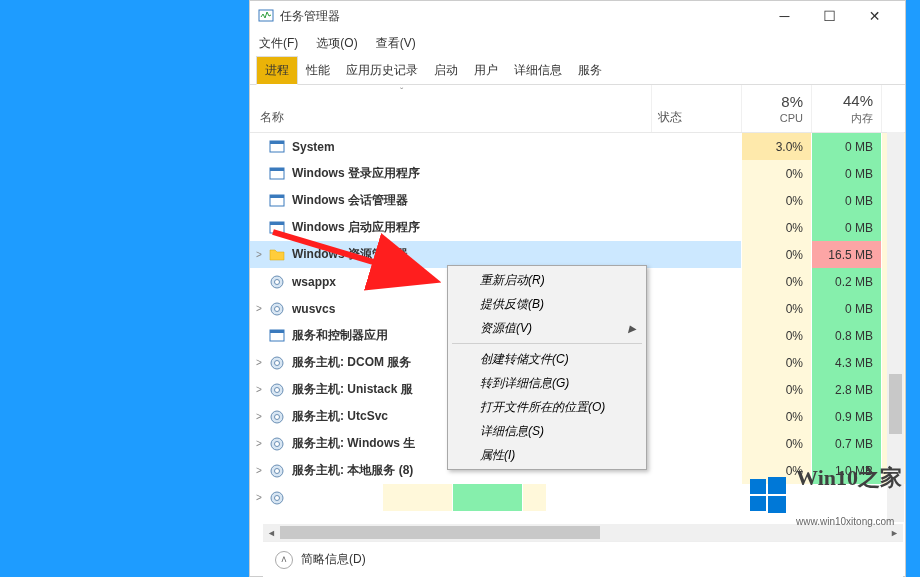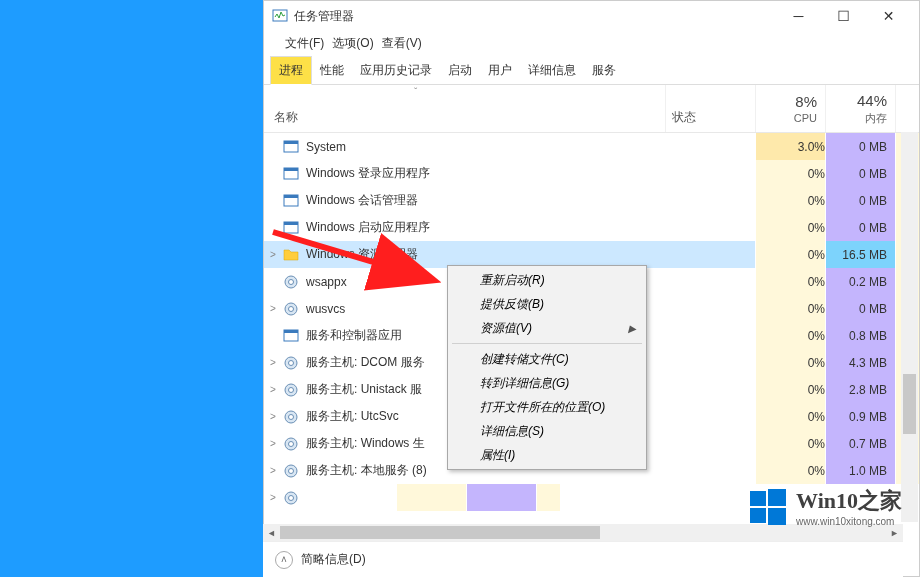--- a/index.html
+++ b/index.html
@@ -1,66 +1,66 @@
 <!DOCTYPE html>
 <html><head>
 <meta charset="utf-8">
 <style>
 * { margin: 0; padding: 0; box-sizing: border-box; font-family: "Microsoft YaHei", "Segoe UI", sans-serif; }
 body { width: 920px; height: 577px; background: #1E9CFF; position: relative; overflow: hidden; }
-.window { position: absolute; left: 263px; top: 0; width: 657px; height: 577px; background: #fff; border: 1px solid #ccc; display: flex; flex-direction: column; }
+.window { position: absolute; left: 249px; top: 0; width: 657px; height: 577px; background: #fff; border: 1px solid #ccc; display: flex; flex-direction: column; }
 .titlebar { height: 30px; display: flex; align-items: center; padding: 0 8px; font-size: 12px; }
 .titlebar .icon { width: 16px; height: 16px; margin-right: 6px; display: inline-flex; align-items: center; justify-content: center; }
 .titlebar .title { flex: 1; color: #333; }
 .win-controls { display: flex; }
 .win-controls div { width: 45px; height: 30px; display: flex; align-items: center; justify-content: center; font-size: 14px; color: #333; }
-.menubar { height: 24px; display: flex; align-items: center; padding: 0 17px; font-size: 12px; color: #333; }
+.menubar { height: 24px; display: flex; align-items: center; padding: 0 5px; font-size: 12px; color: #333; gap: 10px; }
 .menubar span { padding: 2px 4px; cursor: default; }
 .tabbar { height: 30px; display: flex; align-items: flex-end; padding: 0 6px; font-size: 12px; border-bottom: 1px solid #ddd; }
 .tabbar .tab { padding: 5px 8px; color: #333; cursor: default; }
-.tabbar .tab.active { background: #fde047; border: 1px solid #ddd; border-bottom: 1px solid #fff; margin-bottom: -1px; }
+.tabbar .tab.active { background: #eab308; border: 1px solid #ddd; border-bottom: 1px solid #fff; margin-bottom: -1px; }
 .columns-header { height: 48px; display: flex; border-bottom: 1px solid #e8e8e8; font-size: 12px; color: #555; position: relative; }
 .col-name { flex: 1; display: flex; align-items: flex-end; padding: 0 0 6px 10px; position: relative; }
 .col-sort { position: absolute; left: 150px; top: 2px; font-size: 10px; color: #888; }
 .col-status { width: 90px; display: flex; align-items: flex-end; padding: 0 0 6px 6px; border-left: 1px solid #f0f0f0; }
 .col-cpu,.col-mem { width: 70px; display: flex; flex-direction: column; align-items: flex-end; justify-content: center; padding: 0 8px; border-left: 1px solid #f0f0f0; }
 .col-over { width: 24px; border-left: 1px solid #f0f0f0; }
 .col-cpu .pct,.col-mem .pct { font-size: 15px; color: #444; }
 .col-cpu .lbl,.col-mem .lbl { font-size: 11px; color: #666; margin-top: 2px; }
 .process-area { flex: 1; overflow: hidden; position: relative; }
 .row { height: 27px; display: flex; align-items: center; font-size: 12px; color: #333; }
 .row.selected { background: #CCE8FF; }
 .row .expand { width: 18px; text-align: center; color: #888; font-size: 10px; }
 .row .picon { width: 18px; height: 16px; margin-right: 6px; display: inline-flex; align-items: center; justify-content: center; }
-.row .pname { flex: 1; overflow: hidden; white-space: nowrap; text-overflow: ellipsis; }
+.row .pname { flex: 1; overflow: hidden; white-space: nowrap; text-overflow: ellipsis; font-weight: bold; }
 .row .pstatus { width: 90px; }
-.row .pcpu { width: 70px; text-align: center; background: #FFF8DA; height: 100%; display: flex; align-items: center; justify-content: flex-end; border-left: 1px solid #fff; }
+.row .pcpu { width: 70px; text-align: center; padding-right: 8px; background: #FFF8DA; height: 100%; display: flex; align-items: center; justify-content: flex-end; border-left: 1px solid #fff; }
 .row .pcpu.warm { background: #FEE9AB; }
-.row .pmem { width: 70px; text-align: right; padding-right: 8px; background: #c4b5fd; height: 100%; display: flex; align-items: center; justify-content: flex-end; border-left: 1px solid #fff; }
-.row .pmem.warm { background: #7dd3fc; }
+.row .pmem { width: 70px; text-align: right; padding-right: 8px; background: #86efac; height: 100%; display: flex; align-items: center; justify-content: flex-end; border-left: 1px solid #fff; }
+.row .pmem.warm { background: #fca5a5; }
 .row .pover { width: 24px; text-align: right; padding-right: 4px; background: #FFF8DA; height: 100%; display: flex; align-items: center; justify-content: flex-end; border-left: 1px solid #fff; }
 .indent1 { padding-left: 14px; }
 .context-menu { position: absolute; left: 447px; top: 265px; width: 200px; background: #F2F2F2; border: 1px solid #A8A8A8; box-shadow: 2px 2px 4px rgba(0,0,0,.25); font-size: 12px; z-index: 100; padding: 2px; }
 .context-menu .mitem { height: 24px; display: flex; align-items: center; padding: 0 24px 0 30px; position: relative; cursor: default; font-style: italic; }
 .context-menu .mitem .arrow { position: absolute; right: 8px; font-size: 10px; color: #555; }
 .context-menu .sep { height: 1px; background: #d0d0d0; margin: 3px 2px; }
 .footer-bar { position: absolute; bottom: 0; left: 263px; width: 640px; height: 36px; background: #fff; border-top: 1px solid #eee; display: flex; align-items: center; padding: 0 12px; font-size: 12px; color: #333; }
 .footer-bar .chev { width: 18px; height: 18px; border: 1px solid #aaa; border-radius: 50%; display: flex; align-items: center; justify-content: center; margin-right: 8px; font-size: 10px; color: #666; }
 .hscroll { position: absolute; bottom: 36px; left: 263px; width: 640px; height: 17px; background: #f0f0f0; display: flex; align-items: center; }
 .hscroll .harrow { width: 17px; height: 17px; background: #f0f0f0; display: flex; align-items: center; justify-content: center; font-size: 9px; color: #666; }
 .hscroll .htrack { flex: 1; height: 17px; position: relative; }
 .hscroll .hthumb { position: absolute; left: 0; top: 2px; width: 320px; height: 13px; background: #c8c8c8; }
 .vscroll { position: absolute; right: 1px; top: 131px; width: 17px; bottom: 54px; background: #f0f0f0; }
 .vscroll .vthumb { position: absolute; top: 242px; left: 2px; width: 13px; height: 60px; background: #c8c8c8; }
 .red-arrow { position: absolute; left: 265px; top: 224px; z-index: 50; pointer-events: none; }
 .watermark { position: absolute; right: 18px; bottom: 50px; display: flex; align-items: center; z-index: 200; }
 .watermark .winlogo svg { display: block; }
 .watermark .wmtxt { margin-left: 8px; }
 .watermark .wmtxt .b { font-size: 22px; font-weight: 600; color: #404040; font-family: Liberation Serif, serif; }
-.watermark .wmtxt .s { font-size: 10px; color: #666; }
+.watermark .wmtxt .s { font-size: 10px; color: #666; margin-top: 23px; }
 svg.ico16 { width: 16px; height: 16px; }
 </style>
 </head>
 <body>
 
 <div class="window">
 
   <div class="titlebar">
     <span class="icon">
       <svg class="ico16" viewBox="0 0 16 16">

